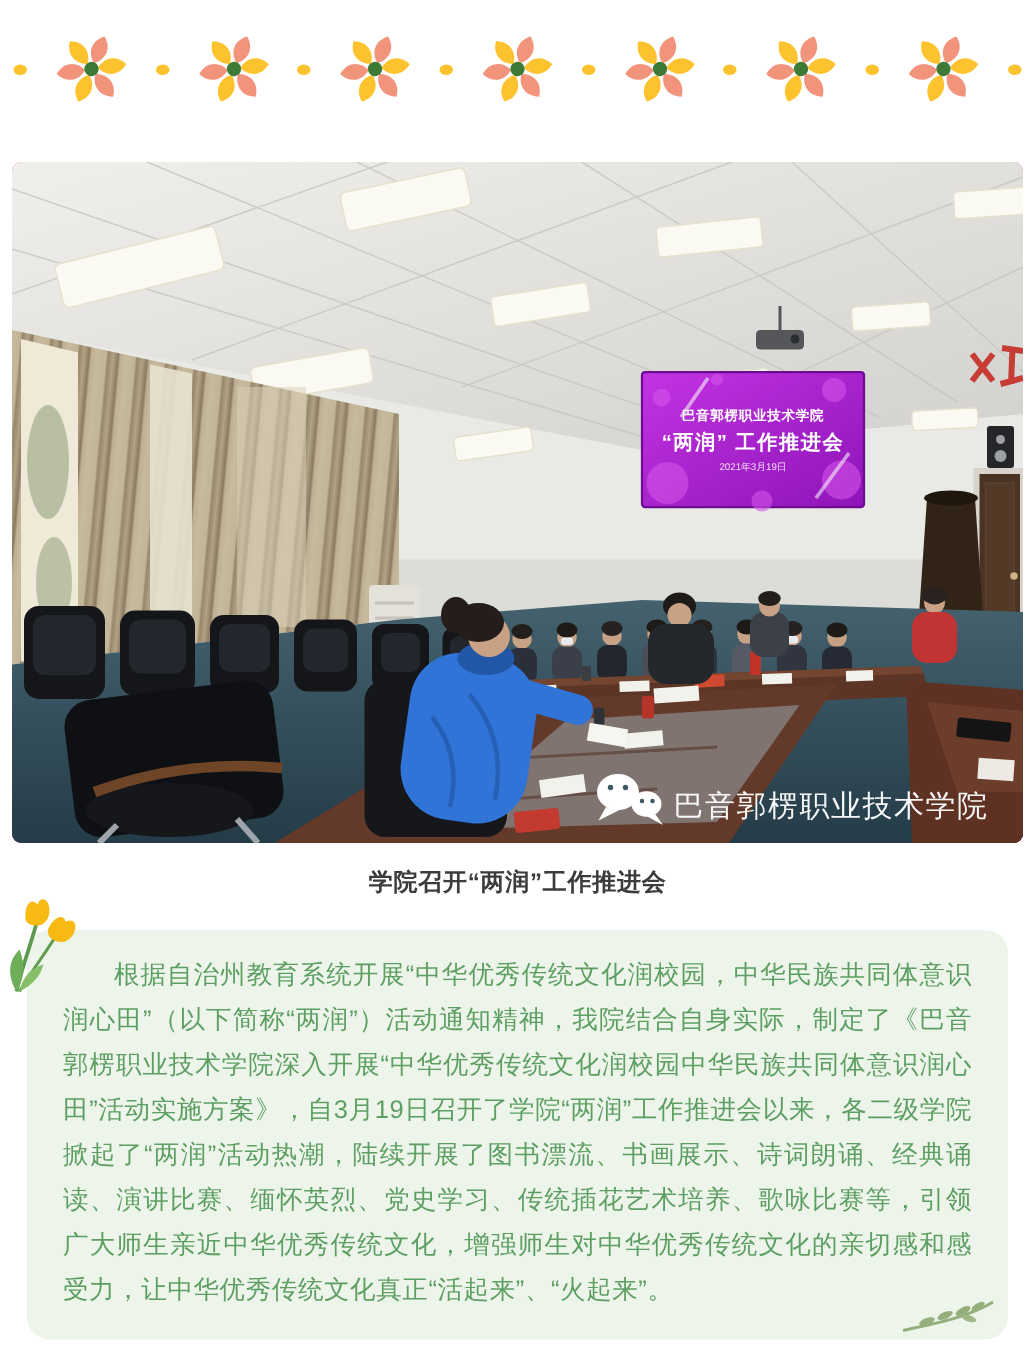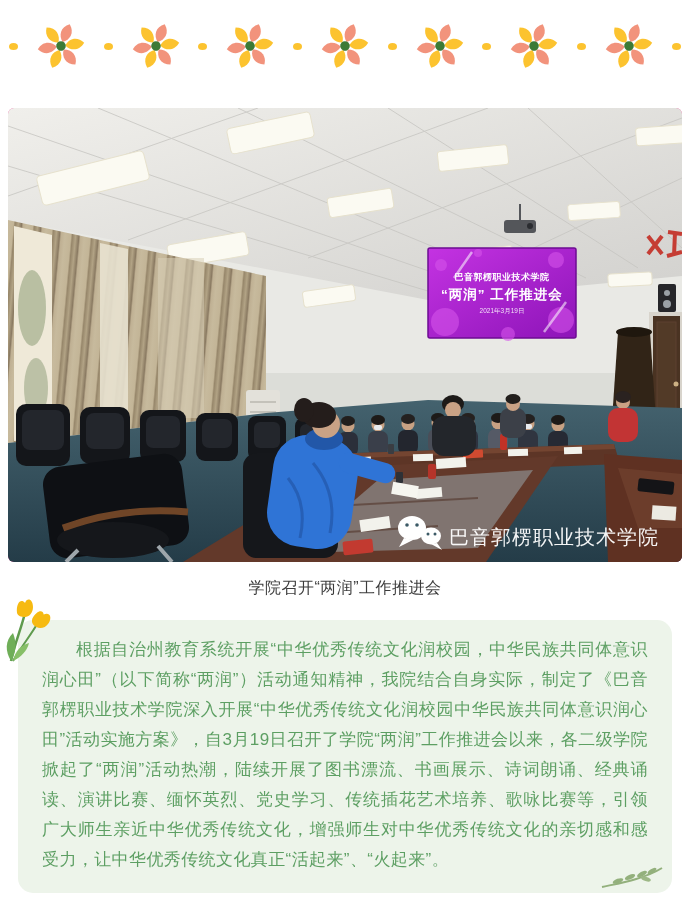--- a/index.html
+++ b/index.html
@@ -9,21 +9,21 @@
   
   .flower-border{height:92px;display:flex;align-items:center;justify-content:space-between;padding:0 9px;box-sizing:border-box;}
   .fb-dot{width:9px;height:7px;border-radius:50%;background:#fcc32f;flex:0 0 auto;}
   .fb-flower{width:52px;height:52px;flex:0 0 auto;}
 
   
   .photo-figure{margin:16px 8px 0;height:454px;border-radius:6px;overflow:hidden;background:#ec4899;}
   .scene{display:block;width:100%;height:100%;}
 
   
-  .caption{margin-top:16px;text-align:center;font-weight:normal;font-size:16px;color:#3c3c3c;letter-spacing:.5px;}
+  .caption{margin-top:16px;text-align:center;font-weight:bold;font-size:16px;color:#3c3c3c;letter-spacing:.5px;}
 
   
   .panel{position:relative;margin:21px 18px 0;background:#edf4ea;border-radius:15px;padding:15px 24px 18px;box-sizing:border-box;}
   .paragraph{margin:0;font-size:17px;line-height:30px;color:#5d9f63;text-indent:2em;text-align:justify;letter-spacing:.4px;}
   .tulip{position:absolute;left:-17px;top:-25px;width:56px;height:68px;}
   .branch{position:absolute;right:8px;bottom:3px;width:64px;height:26px;}
   .bottom-space{height:20px;}
 </style>
 </head>
 <body>

